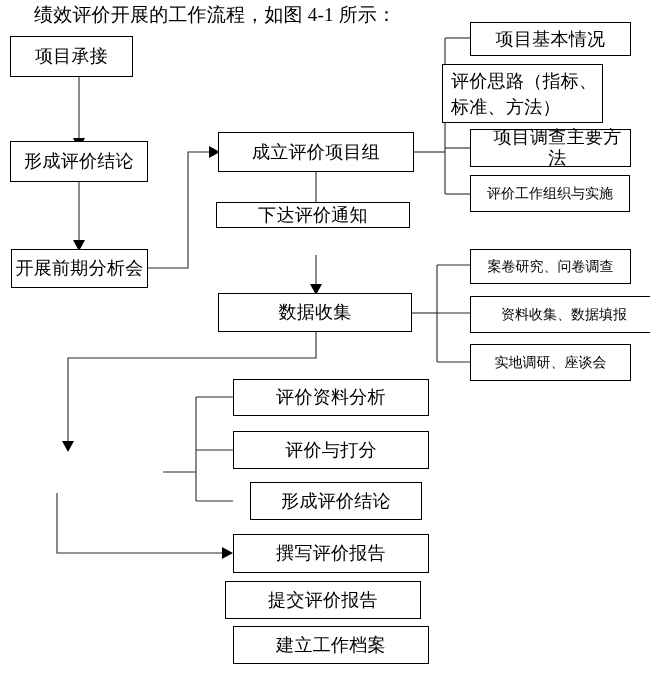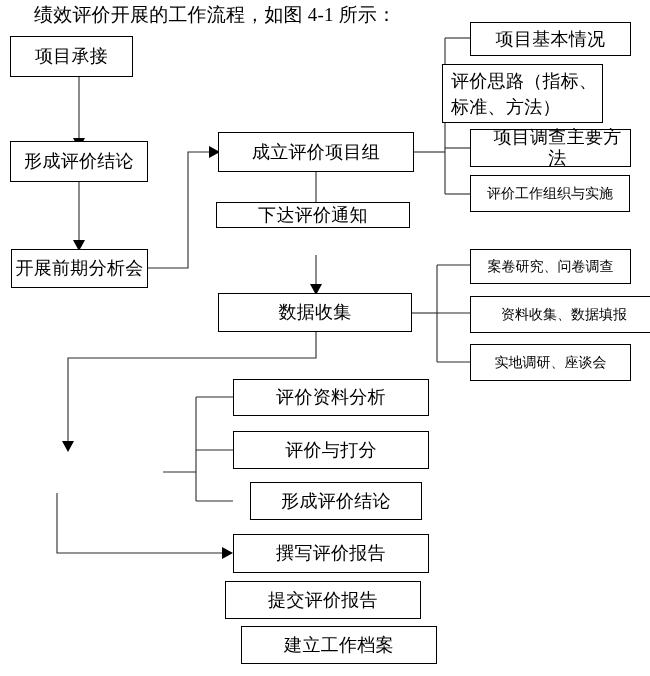--- a/index.html
+++ b/index.html
@@ -176,17 +176,17 @@
   <div class="node" style="left:250px; top:482px; width:172px; height:38px;">
     <span>形成评价结论</span>
   </div>
 
   <div class="node" style="left:233px; top:534px; width:196px; height:39px;">
     <span>撰写评价报告</span>
   </div>
   <div class="node" style="left:225px; top:581px; width:196px; height:38px;">
     <span>提交评价报告</span>
   </div>
-  <div class="node" style="left:233px; top:626px; width:196px; height:38px;margin-left:8px;">
+  <div class="node" style="left:233px; top:626px; width:196px; height:38px;">
     <span>建立工作档案</span>
   </div>
 
 </div>
 
 </body></html>

